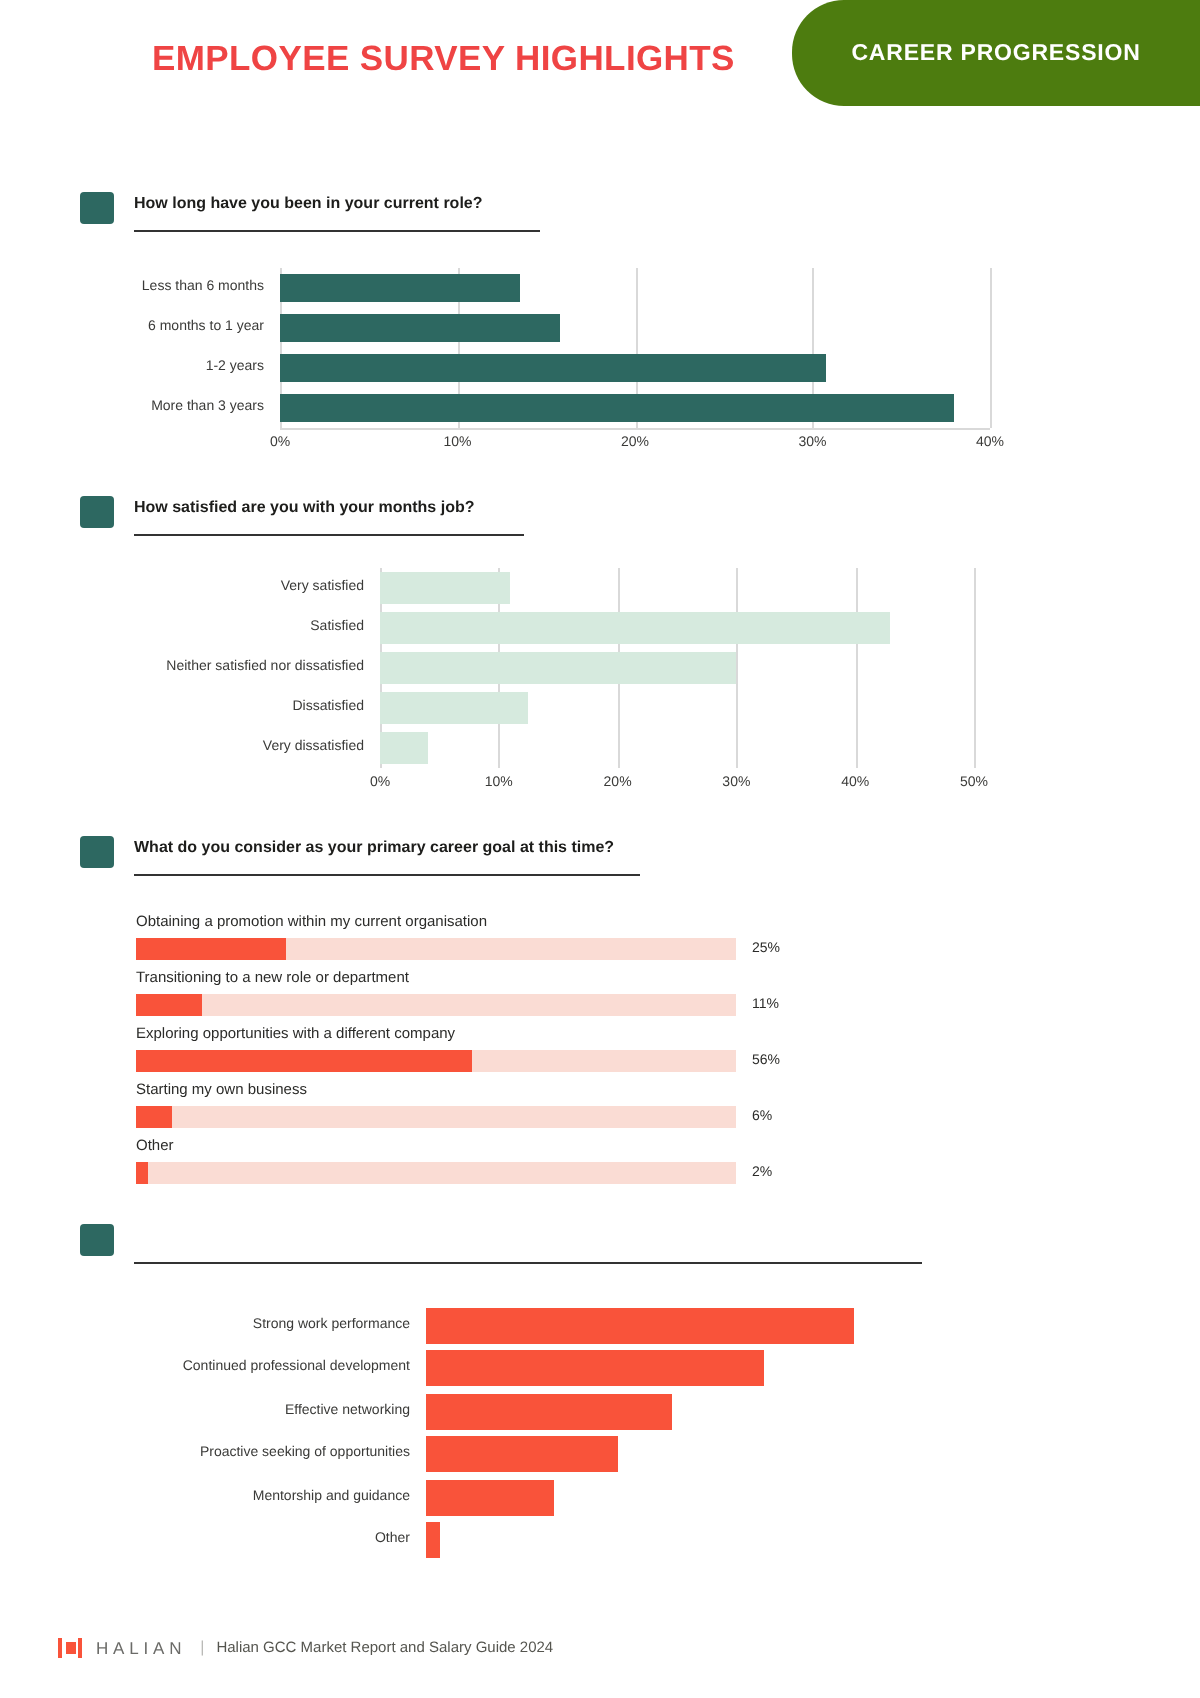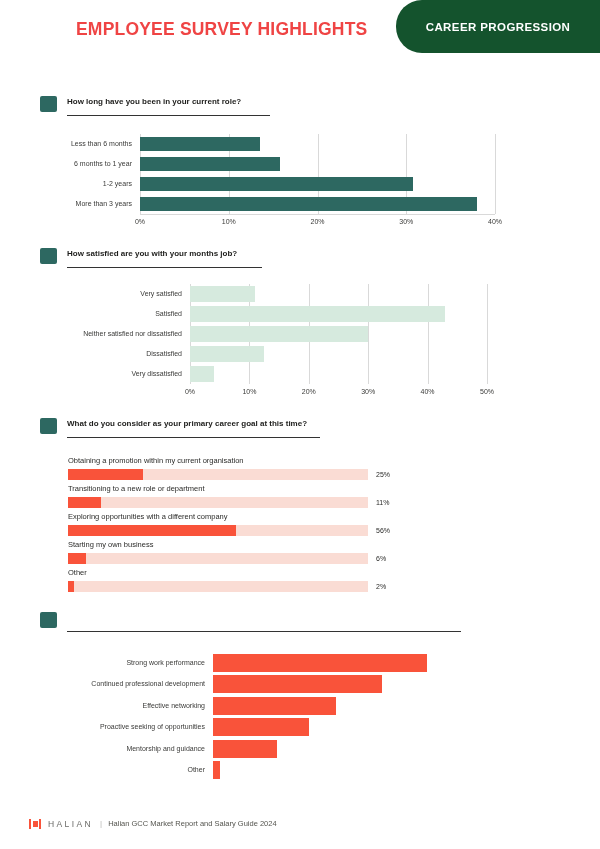--- a/index.html
+++ b/index.html
@@ -16,21 +16,21 @@
   .page-header { position:relative; height:80px; }
   .page-title {
     position:absolute; left:29px; top:19px;
     font-size:17.5px; font-weight:bold; letter-spacing:0.2px;
     color:#ef4444;
     margin-left:47px;
   }
   .header-badge {
     position:absolute; right:0; top:0;
     width:204px; height:53px;
-    background:#14532d;
+    background:#4d7c0f;
     border-top-left-radius:26px;
     border-bottom-left-radius:26px;
     display:flex; align-items:center; justify-content:center;
   }
   .header-badge-label {
     color:#ffffff; font-size:11.5px; font-weight:bold;
     letter-spacing:0.4px;
   }
 
   

